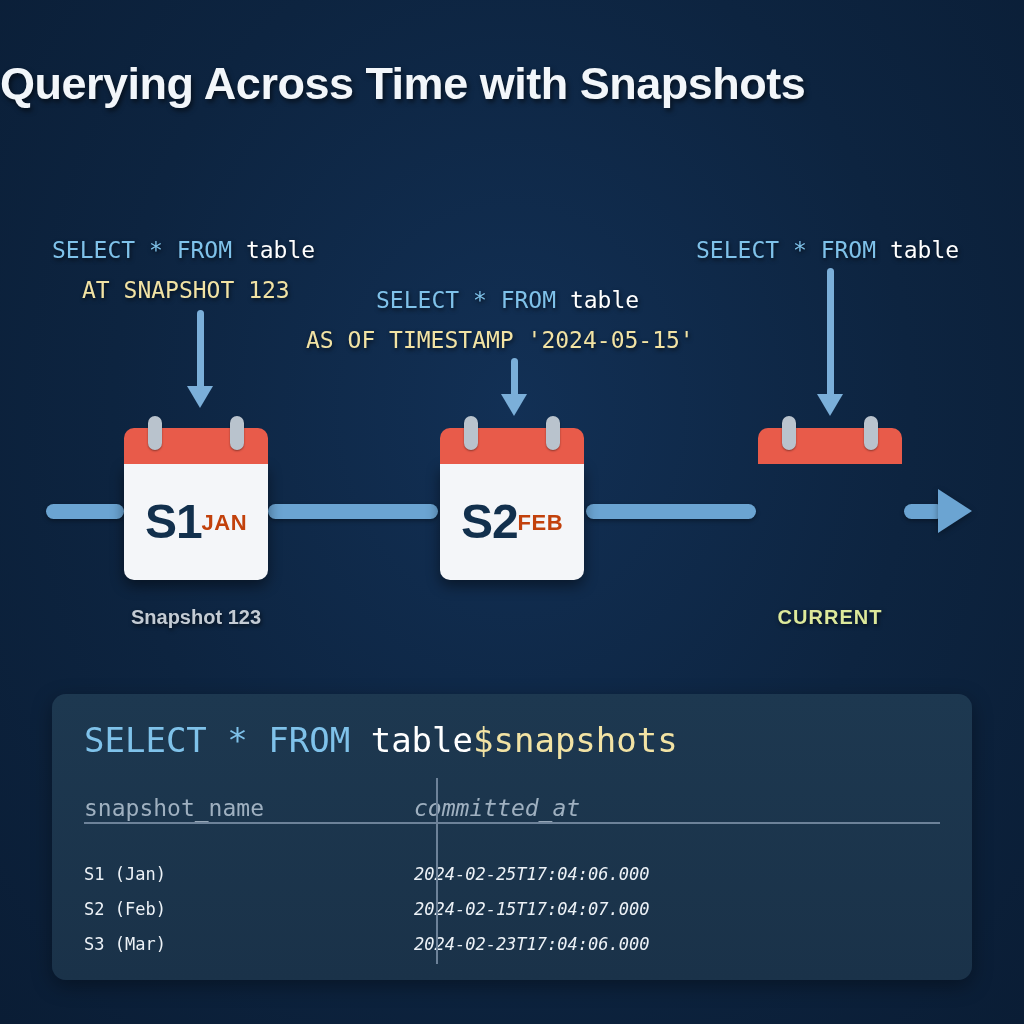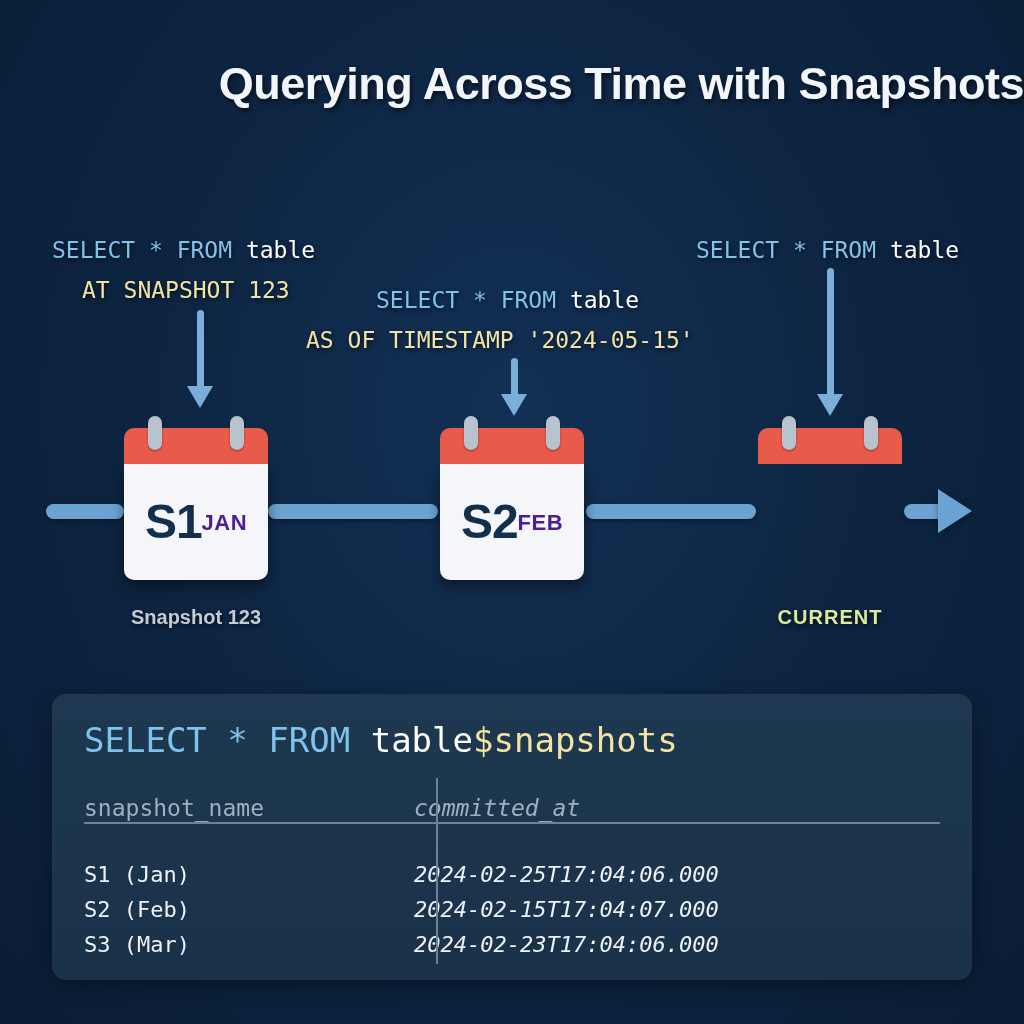--- a/index.html
+++ b/index.html
@@ -18,21 +18,21 @@
     inset: 0;
     background: radial-gradient(ellipse at 50% 40%, #123055 0%, #0d2440 55%, #0a1d35 100%);
   }
 
   
   .title {
     position: absolute;
     top: 58px;
     left: 0;
     width: 1024px;
-    text-align: right;
+    text-align: left;
     font-size: 45px;
     font-weight: bold;
     color: #f2f6fa;
     letter-spacing: -0.5px;
     text-shadow: 2px 3px 5px rgba(0,0,0,0.55);
   }
 
   
   .sql {
     position: absolute;
@@ -154,21 +154,21 @@
   .cal .sid {
     font-size: 48px;
     font-weight: bold;
     color: #12304d;
     line-height: 50px;
     letter-spacing: -1px;
   }
   .cal .mon {
     font-size: 22px;
     font-weight: bold;
-    color: #4c1d95;
+    color: #c2410c;
     letter-spacing: 0.5px;
     margin-top: 2px;
   }
   .cal .caption {
     position: absolute;
     top: 178px;
     left: -60px;
     width: 264px;
     text-align: center;
     font-size: 20px;
@@ -205,21 +205,21 @@
     position: absolute;
     left: 32px;
     top: 84px;
     width: 856px;
     font-family: "DejaVu Sans Mono", monospace;
   }
   .grid .row { display: flex; }
   .grid .c0 { width: 300px; }
   .grid .c1 { width: 556px; padding-left: 30px; font-style: italic; }
   .grid .hdr { font-size: 23px; color: #9fb0c0; padding-bottom: 10px; margin-top: 17px; }
-  .grid .cell { font-size: 22px; color: #edf2f7; line-height: 35px; }
+  .grid .cell { font-size: 17px; color: #edf2f7; line-height: 35px; }
 
   .vdiv {
     position: absolute;
     left: 384px;
     top: 84px;
     width: 2px;
     height: 186px;
     background: #6d8299;
   }
   .hdiv {

